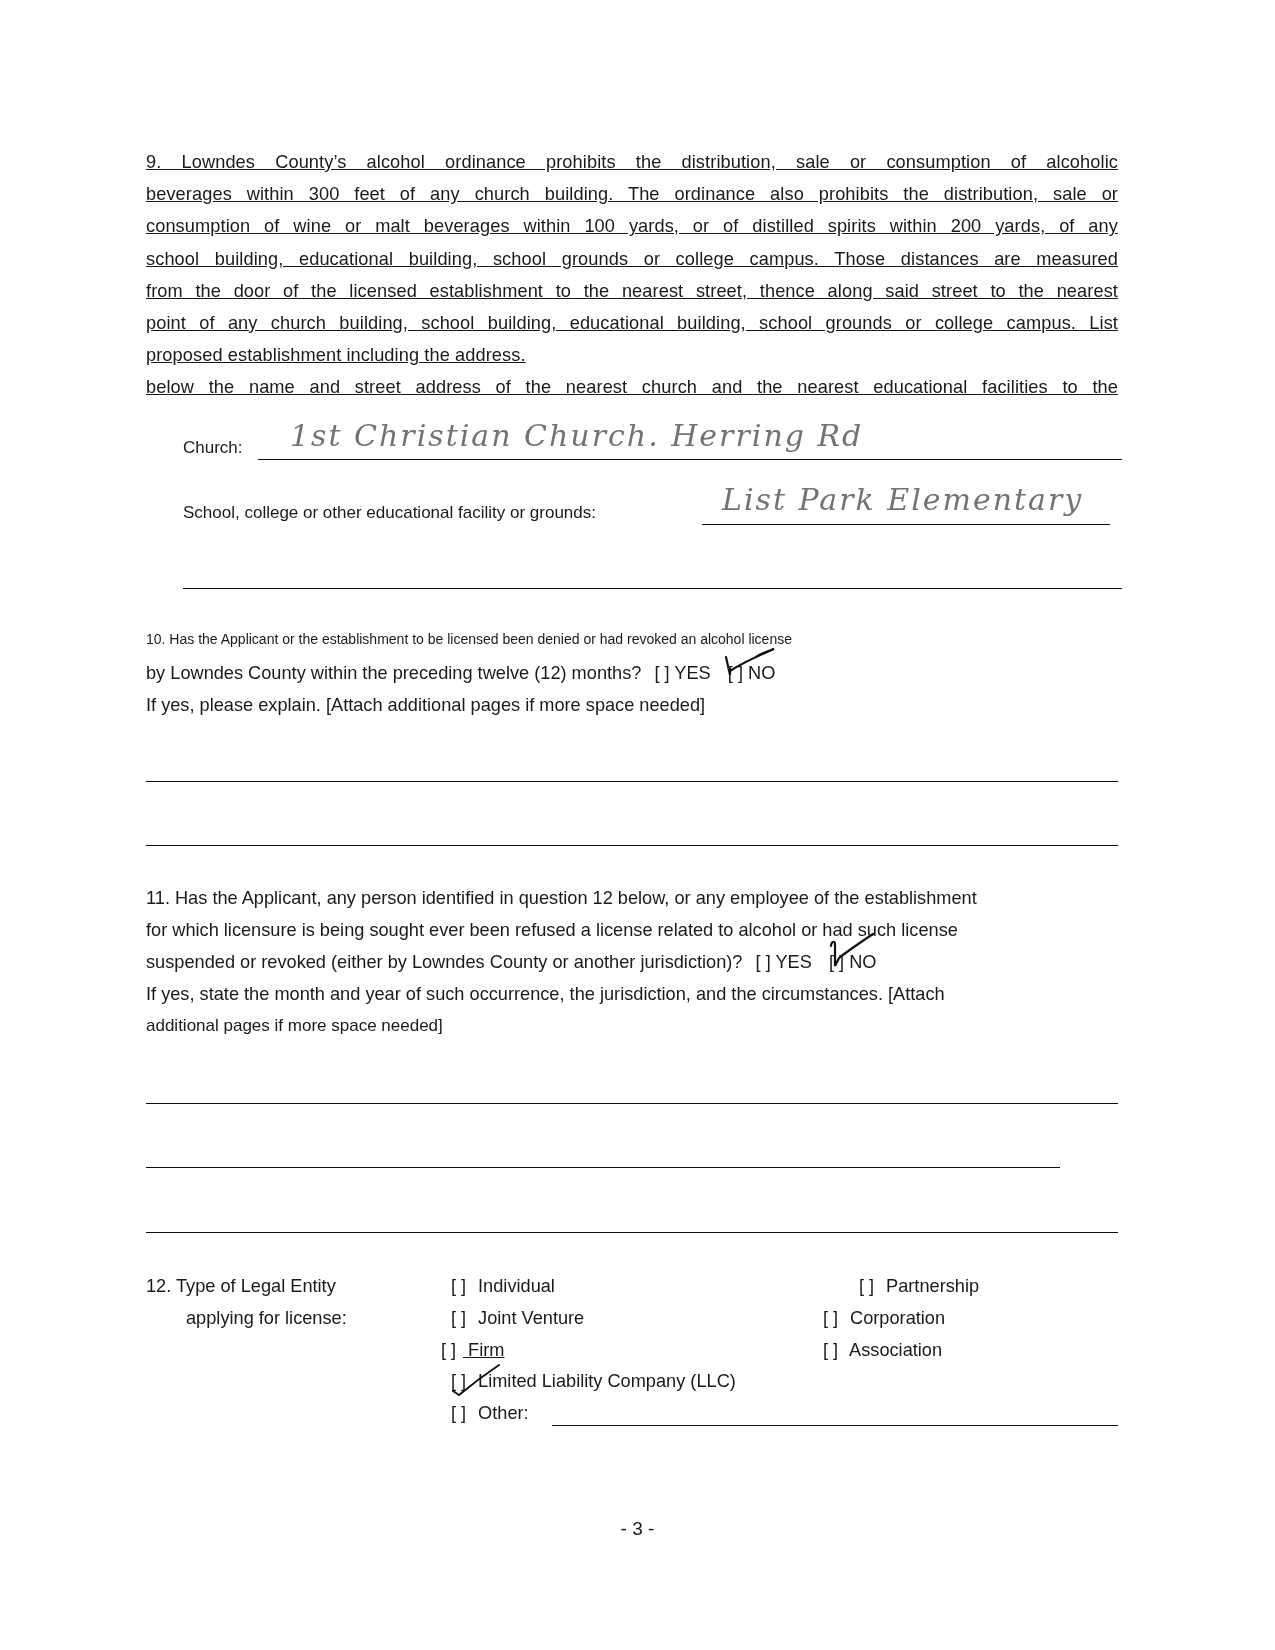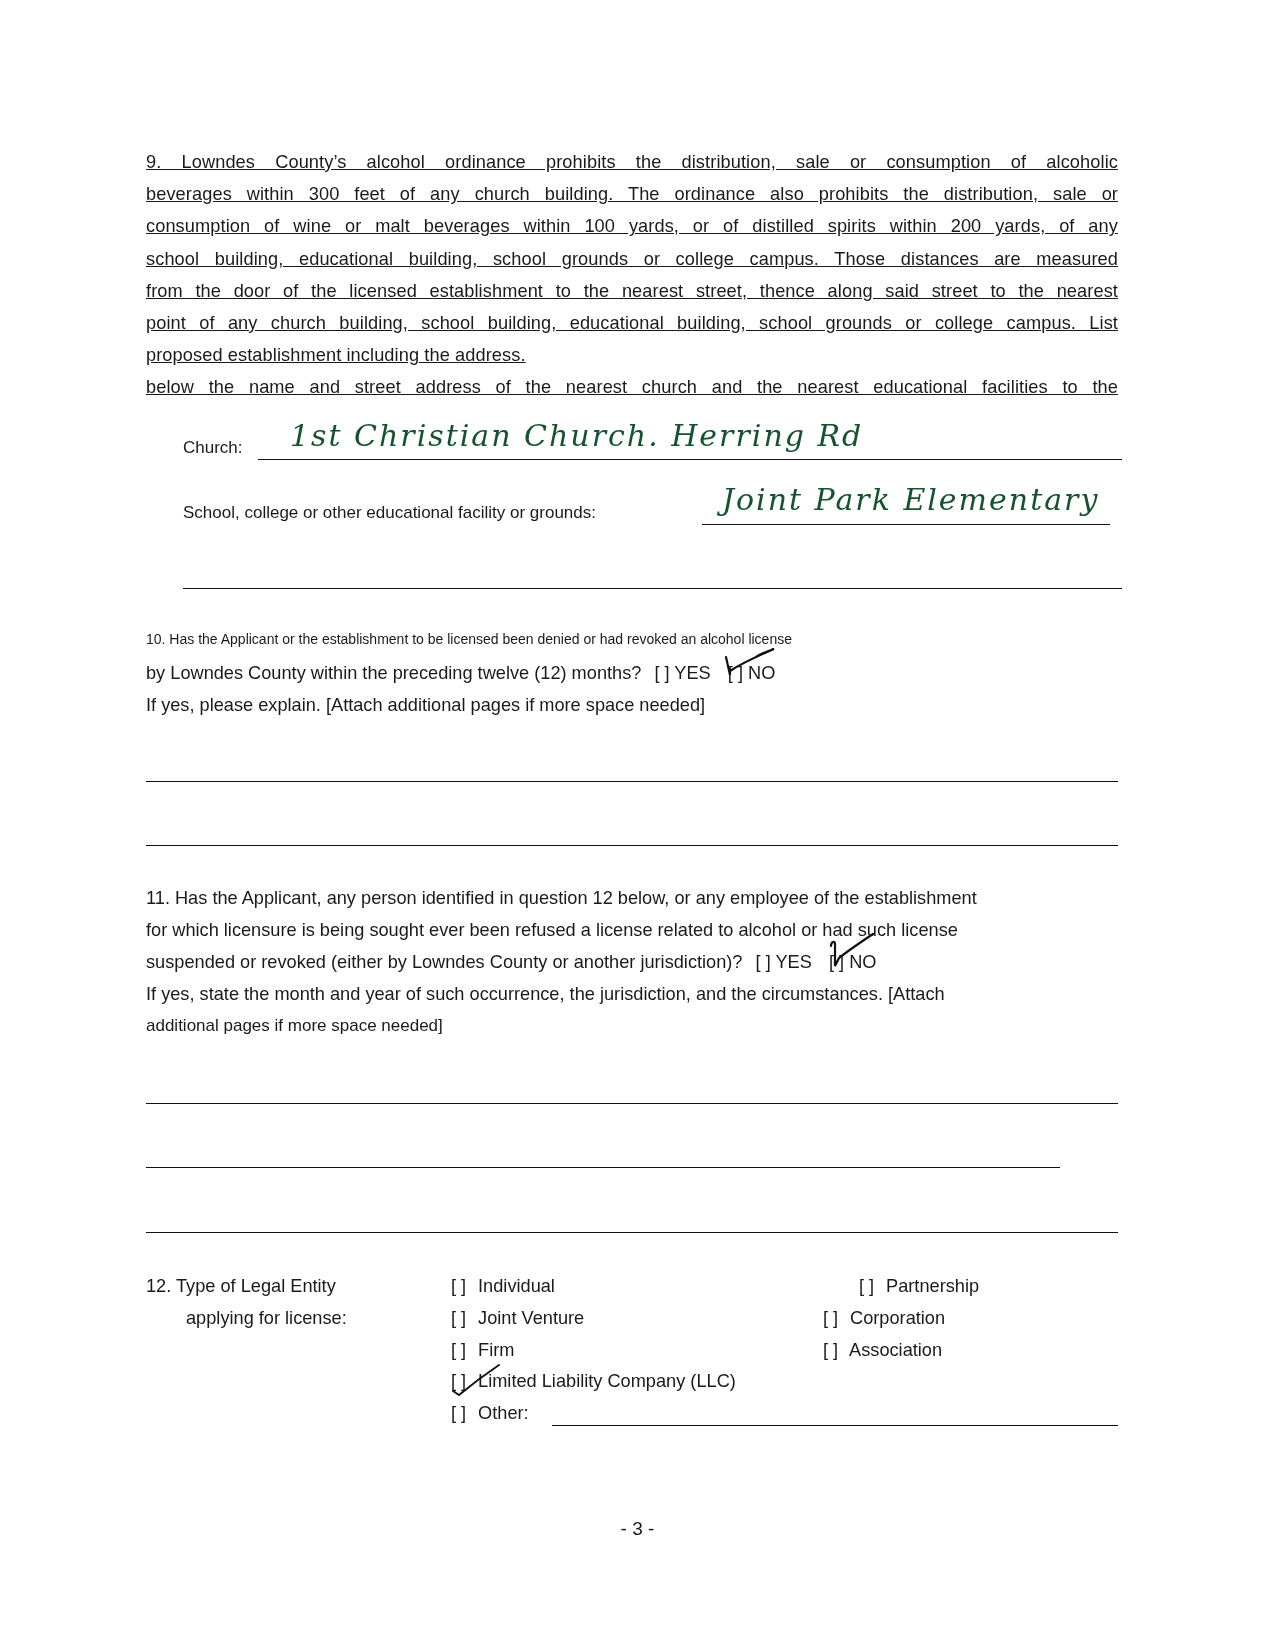--- a/index.html
+++ b/index.html
@@ -4,21 +4,21 @@
 <style>
   html, body { margin:0; padding:0; background:#ffffff; }
   body { width:1275px; height:1650px; position:relative; overflow:hidden;
          font-family: "Liberation Sans", "DejaVu Sans", sans-serif; color:#1a1a1a; }
   .para { position:absolute; left:146px; width:972px; font-size:18.2px; line-height:32.2px; text-align:justify; letter-spacing:0.1px; }
   .para .line { display:block; height:32.2px; white-space:nowrap; text-align-last:justify; }
   .para .line.last { text-align-last:left; }
   .abs { position:absolute; white-space:nowrap; }
   .rule { position:absolute; height:0; border-top:1.6px solid #111; }
   .label-sm { font-size:17px; }
-  .hand { font-family: "DejaVu Serif", serif; font-style:italic; font-size:30px; color:#14532d; letter-spacing:2px; }
+  .hand { font-family: "DejaVu Serif", serif; font-style:italic; font-size:30px; color:#737373; letter-spacing:2px; }
   .cb { display:inline-block; width:22px; }
   .pagenum { position:absolute; left:0; width:1275px; top:1518px; text-align:center; font-size:19px; }
 </style>
 </head>
 <body>
 
 <div class="para" style="top:146px;text-decoration:underline;">
   <span class="line">9.  Lowndes County’s alcohol ordinance prohibits the distribution, sale or consumption of alcoholic</span>
   <span class="line">beverages within 300 feet of any church building.  The ordinance also prohibits the distribution, sale or</span>
   <span class="line">consumption of wine or malt beverages within 100 yards, or of distilled spirits within 200 yards, of any</span>
@@ -28,21 +28,21 @@
   <span class="line last">proposed establishment including the address.</span>
   <span class="line">below the name and street address of the nearest church and the nearest educational facilities to the</span>
 </div>
 
 <span class="abs label-sm" style="left:183px; top:438px;">Church:</span>
 <div class="rule" style="left:258px; width:864px; top:459px;"></div>
 <span class="abs hand" style="left:290px; top:418px;">1st Christian Church. Herring Rd</span>
 
 <span class="abs label-sm" style="left:183px; top:503px;">School, college or other educational facility or grounds:</span>
 <div class="rule" style="left:702px; width:408px; top:524px;"></div>
-<span class="abs hand" style="left:722px; top:482px;">Joint Park Elementary</span>
+<span class="abs hand" style="left:722px; top:482px;">List Park Elementary</span>
 
 <div class="rule" style="left:183px; width:939px; top:588px;"></div>
 
 <span class="abs" style="left:146px; top:631px; font-size:14px;">10.  Has the Applicant or the establishment to be licensed been denied or had revoked an alcohol license</span>
 <span class="abs" style="left:146px; top:663px; font-size:18.2px;">
   <span>by Lowndes County within the preceding twelve (12) months?</span>
   <span style="margin-left:8px;">[  ]</span>
   <span>YES</span>
   <span style="margin-left:12px; position:relative;">
     <span>[  ]</span>
@@ -78,21 +78,21 @@
 
 <span class="abs" style="left:146px; top:1276px; font-size:18.2px;">12.  Type of Legal Entity</span>
 <span class="abs" style="left:186px; top:1308px; font-size:18.2px;">applying for license:</span>
 
 <div class="abs" style="left:451px; top:1276px; font-size:18.2px;">
   <span class="cb">[  ]</span> <span>Individual</span>
 </div>
 <div class="abs" style="left:451px; top:1308px; font-size:18.2px;">
   <span class="cb">[  ]</span> <span>Joint Venture</span>
 </div>
-<div class="abs" style="left:451px; top:1340px; font-size:18.2px;">
+<div class="abs" style="left:441px; top:1340px; font-size:18.2px;text-decoration:underline;">
   <span class="cb">[  ]</span> <span>Firm</span>
 </div>
 <div class="abs" style="left:451px; top:1371px; font-size:18.2px;">
   <span class="cb">[  ]</span> <span>Limited Liability Company (LLC)</span>
   <svg width="60" height="40" viewBox="0 0 60 40" style="position:absolute; left:0px; top:-10px;">
     <path d="M2 30 L8 34 C20 24 36 12 48 4" stroke="#111" stroke-width="2" fill="none" stroke-linecap="round"></path>
   </svg>
 </div>
 <div class="abs" style="left:451px; top:1403px; font-size:18.2px;">
   <span class="cb">[  ]</span> <span>Other:</span>

